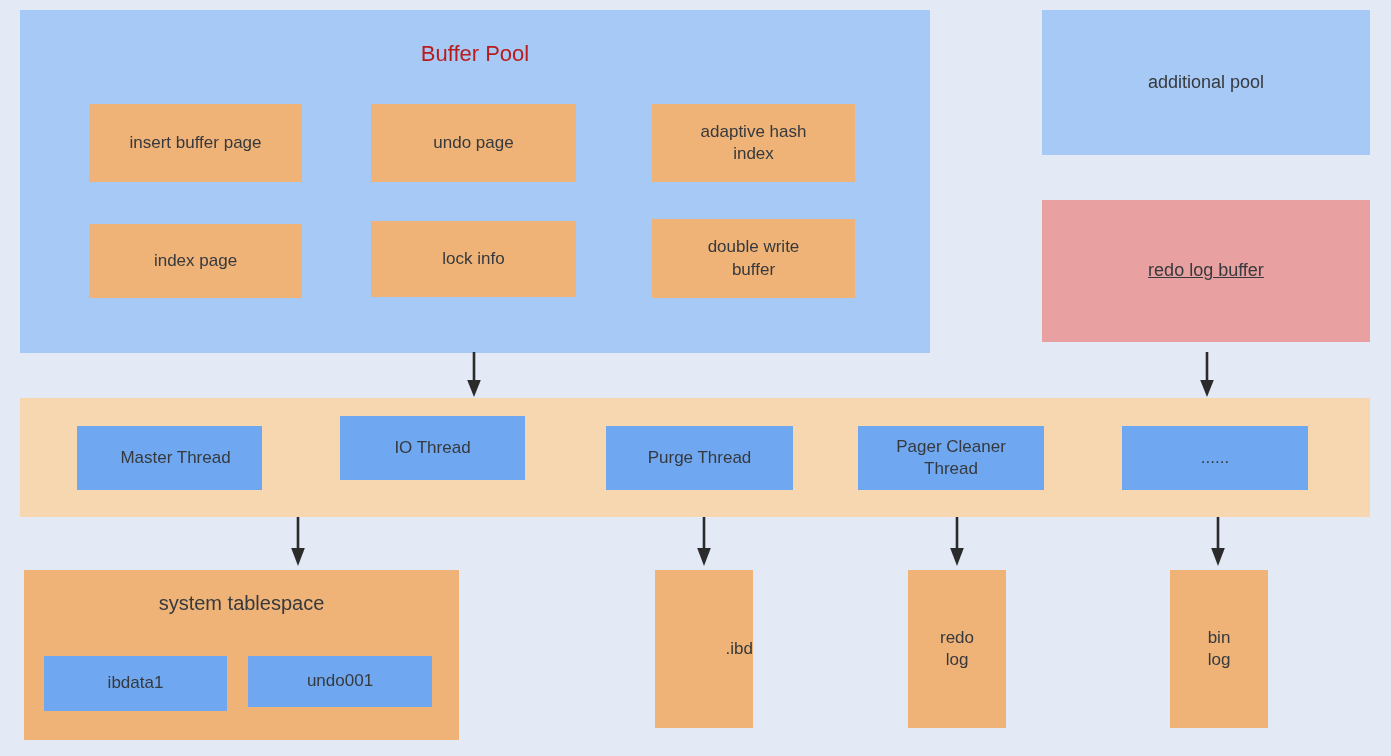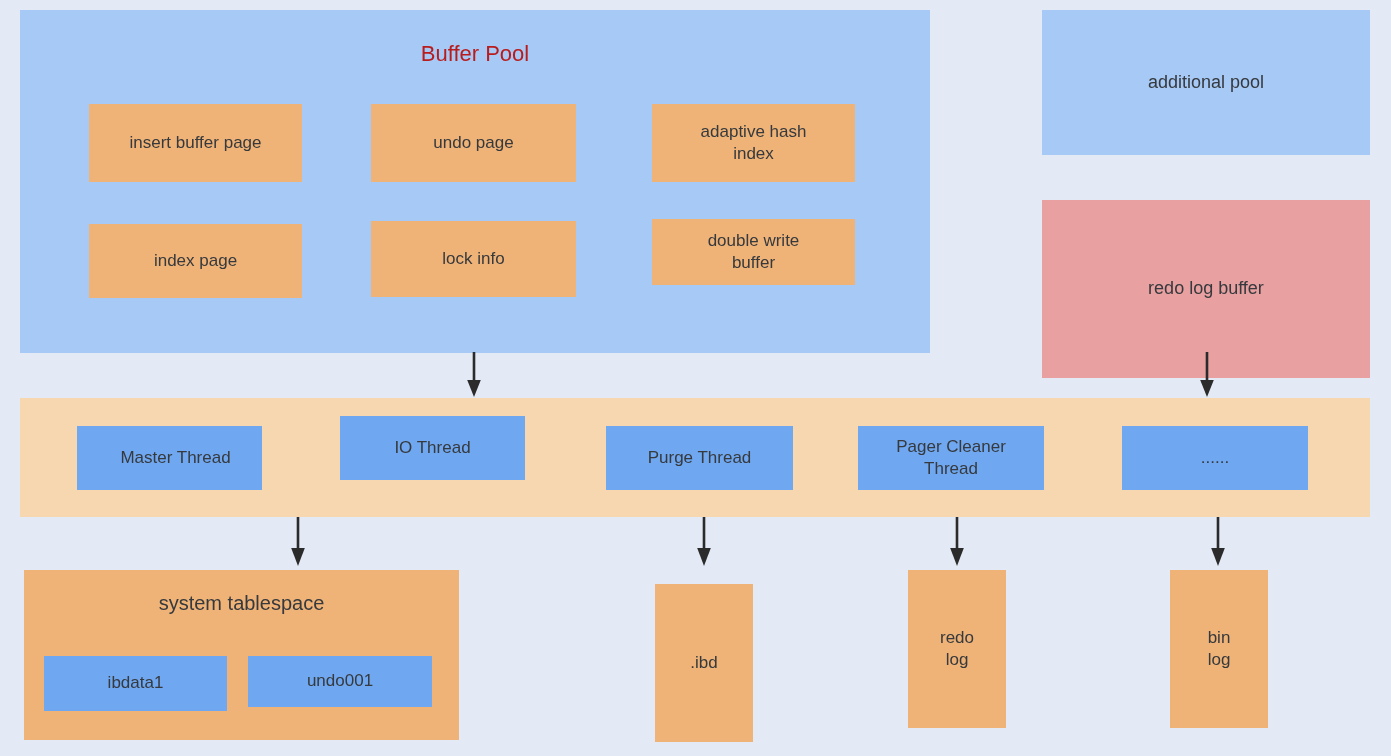--- a/index.html
+++ b/index.html
@@ -115,30 +115,30 @@
     <span>adaptive hash
 index</span>
   </div>
 
   <div class="block orange" style="left:89px; top:224px; width:213px; height:74px;">
     <span>index page</span>
   </div>
   <div class="block orange" style="left:371px; top:221px; width:205px; height:76px;">
     <span>lock info</span>
   </div>
-  <div class="block orange" style="left:652px; top:219px; width:203px; height:66px;">
+  <div class="block orange" style="left:652px; top:219px; width:203px; height:79px;">
     <span>double write
 buffer</span>
   </div>
 
   <div class="block lightblue" style="left:1042px; top:10px; width:328px; height:145px;">
     <span>additional pool</span>
   </div>
 
-  <div class="block pink" style="left:1042px; top:200px; width:328px; height:178px;">
+  <div class="block pink" style="left:1042px; top:200px; width:328px; height:142px;text-decoration:underline;">
     <span>redo log buffer</span>
   </div>
 
   <div class="arrow" style="left:465px; top:352px; width:18px; height:46px;">
     <svg width="18" height="46" viewBox="0 0 18 46">
       <line x1="9" y1="0" x2="9" y2="31" stroke="#2b2b2b" stroke-width="2.6"></line>
       <polygon points="9,45 2.2,28 15.8,28" fill="#2b2b2b"></polygon>
     </svg>
   </div>
 
@@ -200,21 +200,21 @@
     <div class="tablespace-title">system tablespace</div>
   </div>
 
   <div class="block blue-box" style="left:44px; top:656px; width:183px; height:55px;">
     <span>ibdata1</span>
   </div>
   <div class="block blue-box" style="left:248px; top:656px; width:184px; height:51px;">
     <span>undo001</span>
   </div>
 
-  <div class="block col-orange" style="left:655px; top:584px; width:98px; height:158px;">
+  <div class="block col-orange" style="left:655px; top:570px; width:98px; height:158px;justify-content:flex-end;">
     <span>.ibd</span>
   </div>
   <div class="block col-orange" style="left:908px; top:570px; width:98px; height:158px;">
     <span>redo
 log</span>
   </div>
   <div class="block col-orange" style="left:1170px; top:570px; width:98px; height:158px;">
     <span>bin
 log</span>
   </div>

